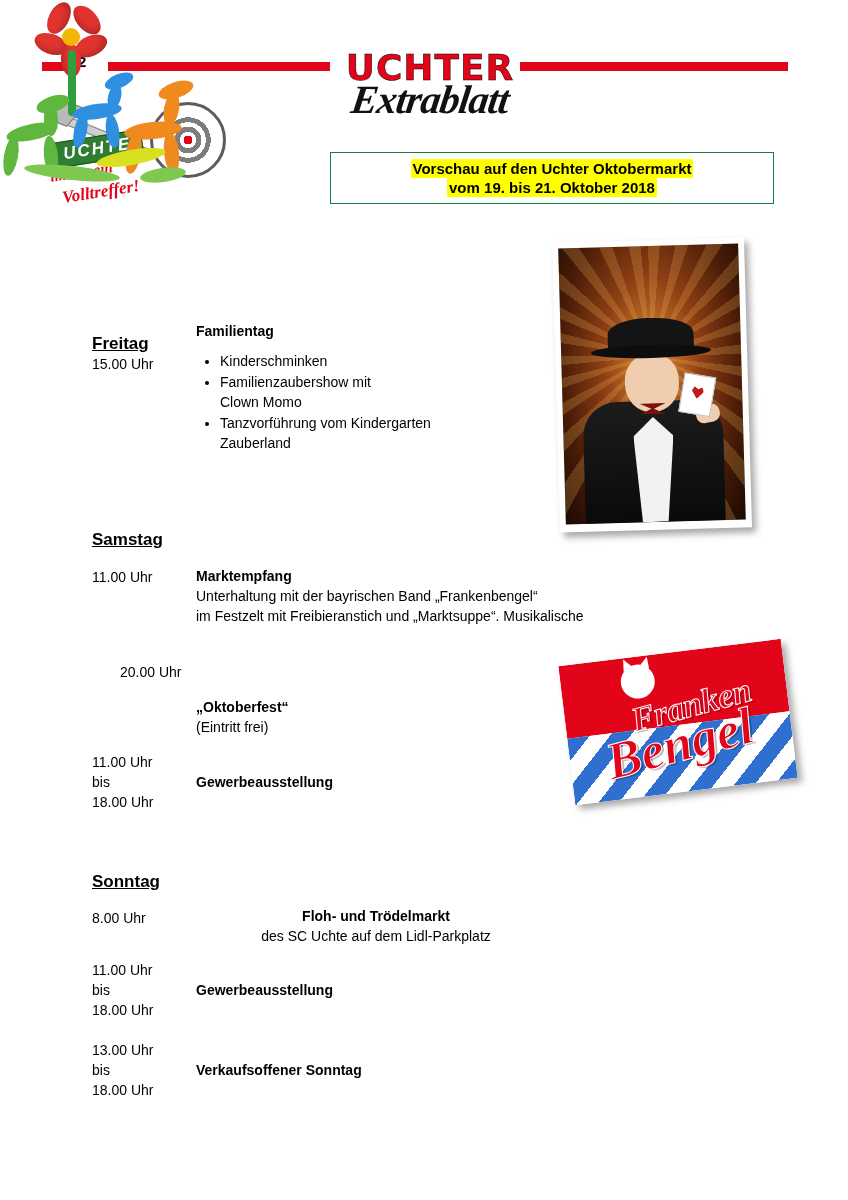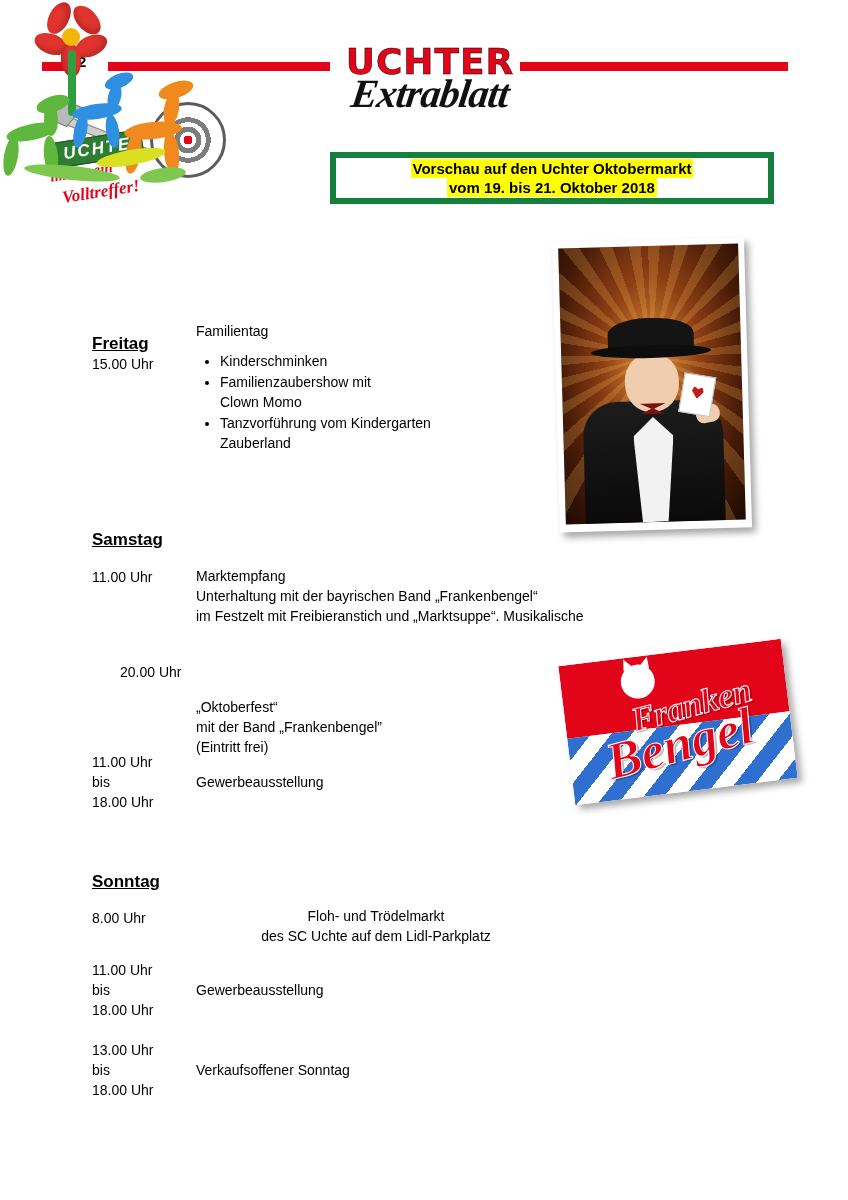--- a/index.html
+++ b/index.html
@@ -42,21 +42,21 @@
     background: #e2051a;
   }
   .rule-right {
     position: absolute;
     left: 520px; top: 62px;
     width: 268px; height: 9px;
     background: #e2051a;
   }
   .logo-title {
     position: absolute;
-    left: 330px; top: 44px;
+    left: 330px; top: 50px;
     width: 200px;
     text-align: center;
   }
   .logo-uchter {
     font-family: "DejaVu Sans", sans-serif;
     font-weight: bold;
     font-size: 36px;
     letter-spacing: 1px;
     color: #e2051a;
     -webkit-text-stroke: 0.5px #000;
@@ -143,21 +143,21 @@
     left: 18px; top: 90px;
     font-size: 17px;
     transform: rotate(-9deg);
   }
 
   
   .notice-box {
     position: absolute;
     left: 330px; top: 152px;
     width: 444px; height: 52px;
-    border: 6px solid #15803d;
+    border: 1px solid #15803d;
     background: #ffffff;
     box-sizing: border-box;
     display: flex;
     flex-direction: column;
     align-items: center;
     justify-content: center;
   }
   .notice-line {
     background: #ffff00;
     font-weight: bold;
@@ -181,21 +181,21 @@
     line-height: 20px;
     white-space: pre-line;
   }
   .entry {
     position: absolute;
     left: 196px;
     font-size: 14px;
     line-height: 20px;
   }
   .entry .title {
-    font-weight: normal;
+    font-weight: bold;
   }
   ul.bullets {
     margin: 10px 0 0 0;
     padding-left: 24px;
     font-size: 14px;
     line-height: 20px;
   }
   ul.bullets li {
     margin-bottom: 1px;
   }
@@ -433,21 +433,20 @@
 <div class="time" style="top:567px;">11.00 Uhr</div>
 <div class="entry" style="top:566px; width:520px;">
   <div class="title">Marktempfang</div>
   <div>Unterhaltung mit der bayrischen Band „Frankenbengel“</div>
   <div>im Festzelt mit Freibieranstich und „Marktsuppe“. Musikalische</div>
 </div>
 
 <div class="time" style="top:662px;margin-left:28px;">20.00 Uhr</div>
 <div class="entry" style="top:661px; width:330px;margin-top:36px;">
   <div class="title">„Oktoberfest“</div>
-  <div>mit der Band „Frankenbengel”</div>
   <div>(Eintritt frei)</div>
 </div>
 
 <div class="time" style="top:752px;">11.00 Uhr
 bis
 18.00 Uhr</div>
 <div class="entry" style="top:772px; width:330px;">
   <div class="title">Gewerbeausstellung</div>
 </div>
 

